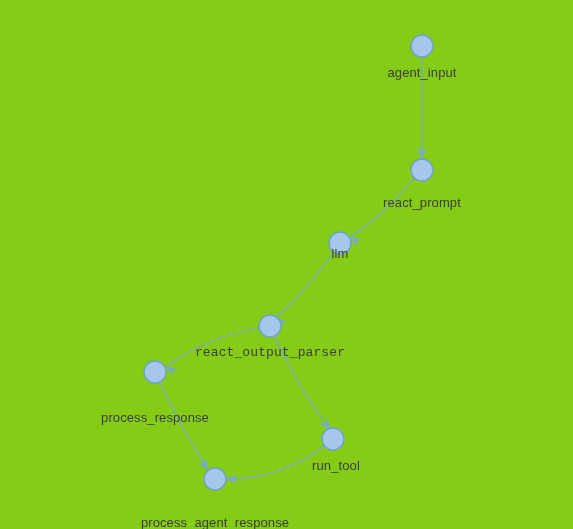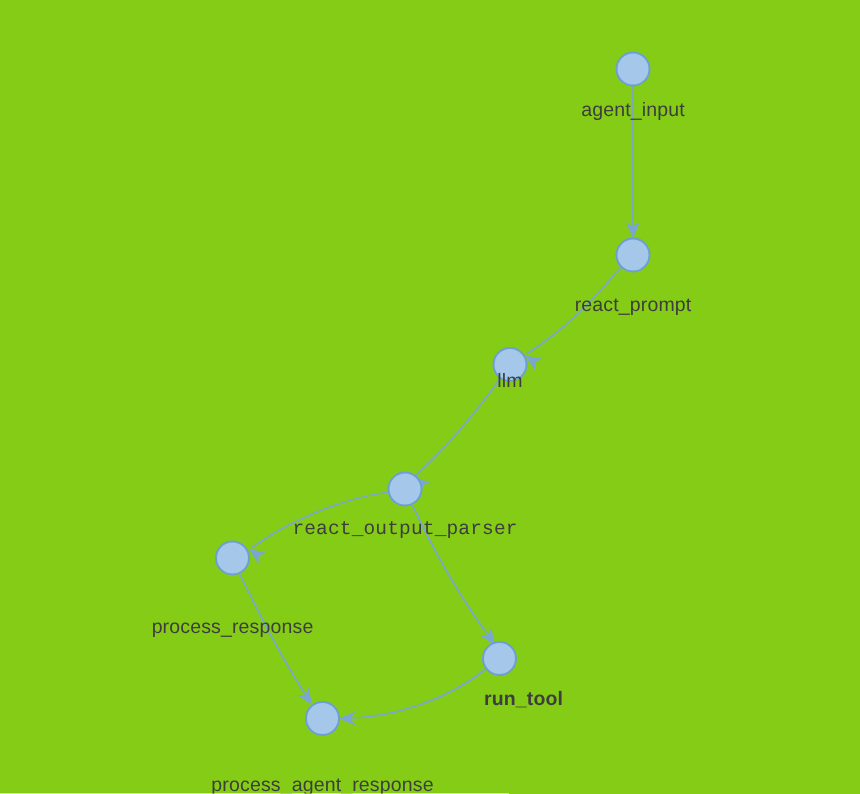--- a/index.html
+++ b/index.html
@@ -79,17 +79,17 @@
         <circle class="node-circle" cx="215" cy="479" r="11"></circle>
       </g>
   </svg>
 
   <div id="labels-layer">
       <div class="node-label" style="left: 422px; top: 65px;">agent_input</div>
       <div class="node-label" style="left: 422px; top: 195px;">react_prompt</div>
       <div class="node-label" style="left: 340px; top: 246px;">llm</div>
       <div class="node-label" style="left: 270px; top: 345px; font-family: Liberation Mono, monospace;">react_output_parser</div>
       <div class="node-label" style="left: 155px; top: 390px; margin-top: 20px;">process_response</div>
-      <div class="node-label" style="left: 349px; top: 458px; font-weight: bold;">run_tool</div>
+      <div class="node-label" style="left: 336px; top: 458px;">run_tool</div>
       <div class="node-label" style="left: 215px; top: 515px;">process_agent_response</div>
     </div>
 
 </div>
 
 </body></html>

